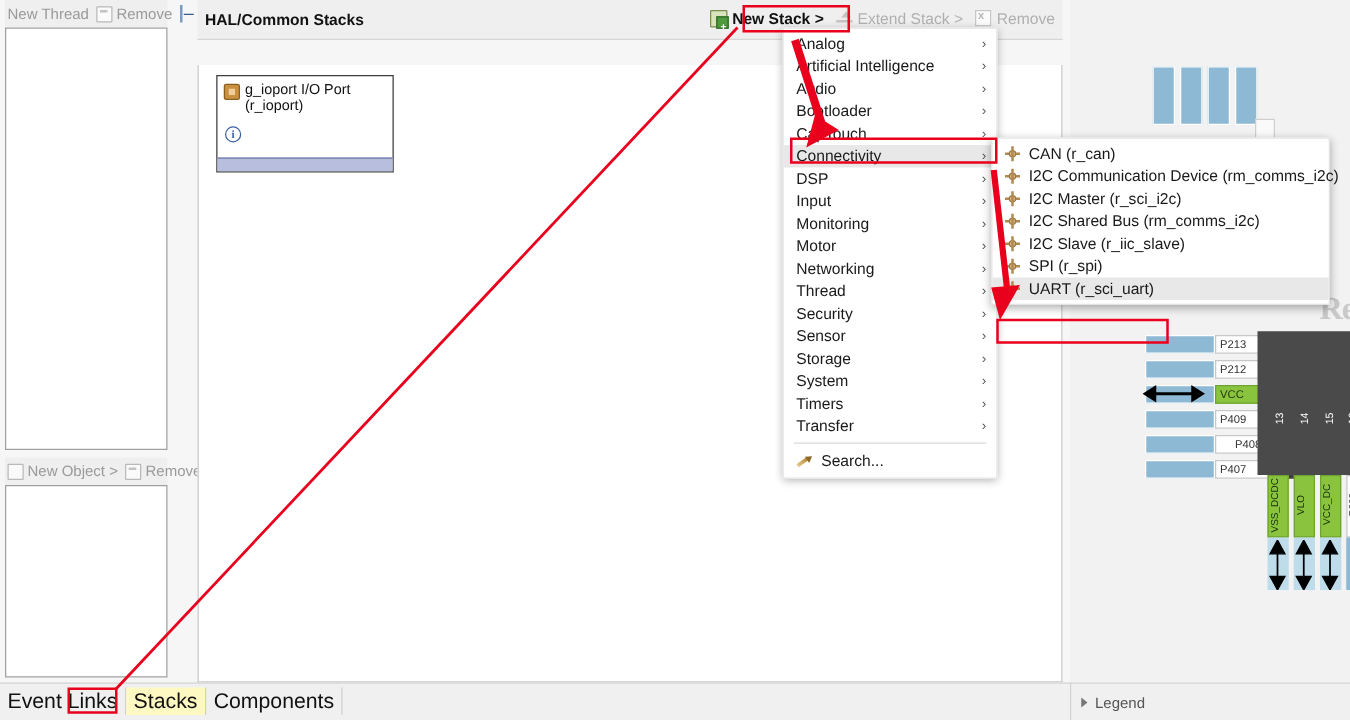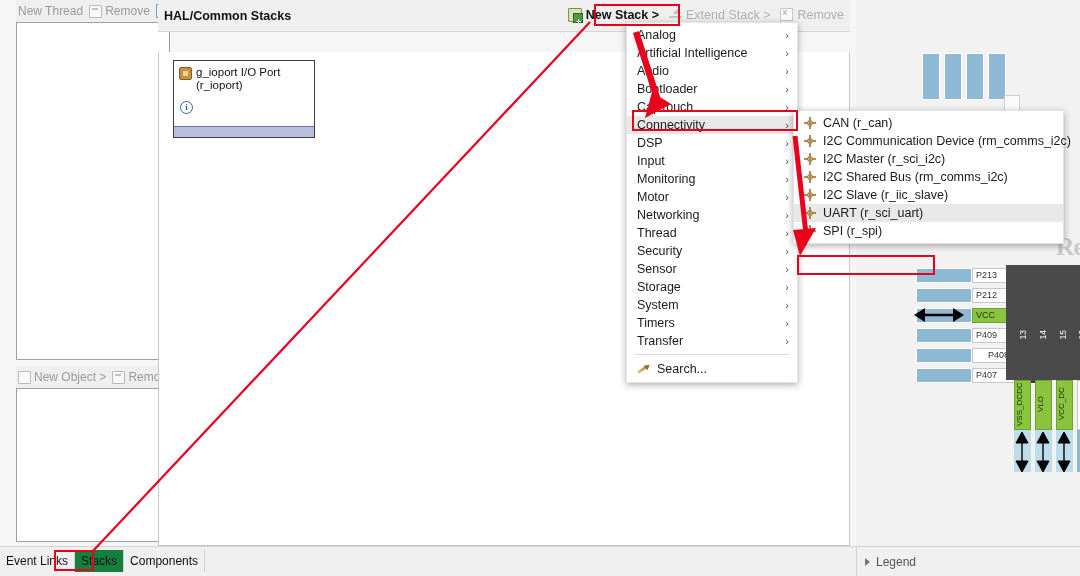--- a/index.html
+++ b/index.html
@@ -8,21 +8,21 @@
     width: 1080px; height: 576px;
     overflow: hidden;
     background: #f6f6f6;
     font-family: "Liberation Sans", sans-serif;
     font-size: 12px;
     color: #1a1a1a;
   }
   #root { position: relative; width: 1080px; height: 576px; }
 
   
-  .left-col { position: absolute; left: 16px; top: 0; width: 154px; height: 546px; text-align: right; }
+  .left-col { position: absolute; left: 4px; top: 0; width: 130px; height: 546px; text-align: right; }
 
   .mini-toolbar {
     height: 22px; background: #efefef;
     display: flex; align-items: center; gap: 6px;
     padding-left: 2px;
     color: #9a9a9a; font-size: 12px; white-space: nowrap;
   }
   .mini-toolbar .tb-item { display: flex; align-items: center; gap: 3px; }
   .tb-glyph {
     width: 13px; height: 13px; display: inline-block;
@@ -156,24 +156,24 @@
   .side-tab.dark { background:#4a4a4a; border-color:#3a3a3a; color:#ddd; }
 
   
   .bottom-tabs {
     position: absolute; left: 0; top: 546px; width: 856px; height: 30px;
     background: #f0f0f0; border-top: 1px solid #d3d3d3;
     display: flex; align-items: flex-start;
   }
   .btab {
     height: 22px; line-height: 22px; padding: 0 6px;
-    font-size: 12px; color: #111; border-right: 1px solid #d0d0d0;
+    font-size: 17px; color: #111; border-right: 1px solid #d0d0d0;
     margin-top: 3px;
   }
-  .btab.active { background: #15803d; }
+  .btab.active { background: #fef9c3; }
   .legend-bar {
     position: absolute; left: 856px; top: 546px; width: 224px; height: 30px;
     background: #f0f0f0; border-top: 1px solid #d3d3d3; border-left:1px solid #d3d3d3;
     display: flex; align-items: center; gap: 6px; padding-left: 8px;
     color: #555; font-size: 12px;
   }
   .tri-right {
     width: 0; height: 0; border-left: 5px solid #777;
     border-top: 4px solid transparent; border-bottom: 4px solid transparent;
   }
@@ -493,31 +493,31 @@
           <i></i>
         </span>
       <span>I2C Shared Bus (rm_comms_i2c)</span>
       </div>
     <div class="mi">
       <span class="subicon">
           <i></i>
         </span>
       <span>I2C Slave (r_iic_slave)</span>
       </div>
+    <div class="mi">
+      <span class="subicon">
+          <i></i>
+        </span>
+      <span>SPI (r_spi)</span>
+      </div>
     <div class="mi hl">
       <span class="subicon">
           <i></i>
         </span>
       <span>UART (r_sci_uart)</span>
-      </div>
-    <div class="mi">
-      <span class="subicon">
-          <i></i>
-        </span>
-      <span>SPI (r_spi)</span>
       </div>
   </div>
 
   <div class="hl-box" style="left:594px; top:4px; width:86px; height:22px;"></div>
   <div class="hl-box" style="left:632px; top:110px; width:166px; height:21px;"></div>
   <div class="hl-box" style="left:797px; top:255px; width:138px; height:20px;"></div>
   <div class="hl-box" style="left:54px; top:550px; width:40px; height:21px;"></div>
 
   <svg id="overlay-svg">
 

